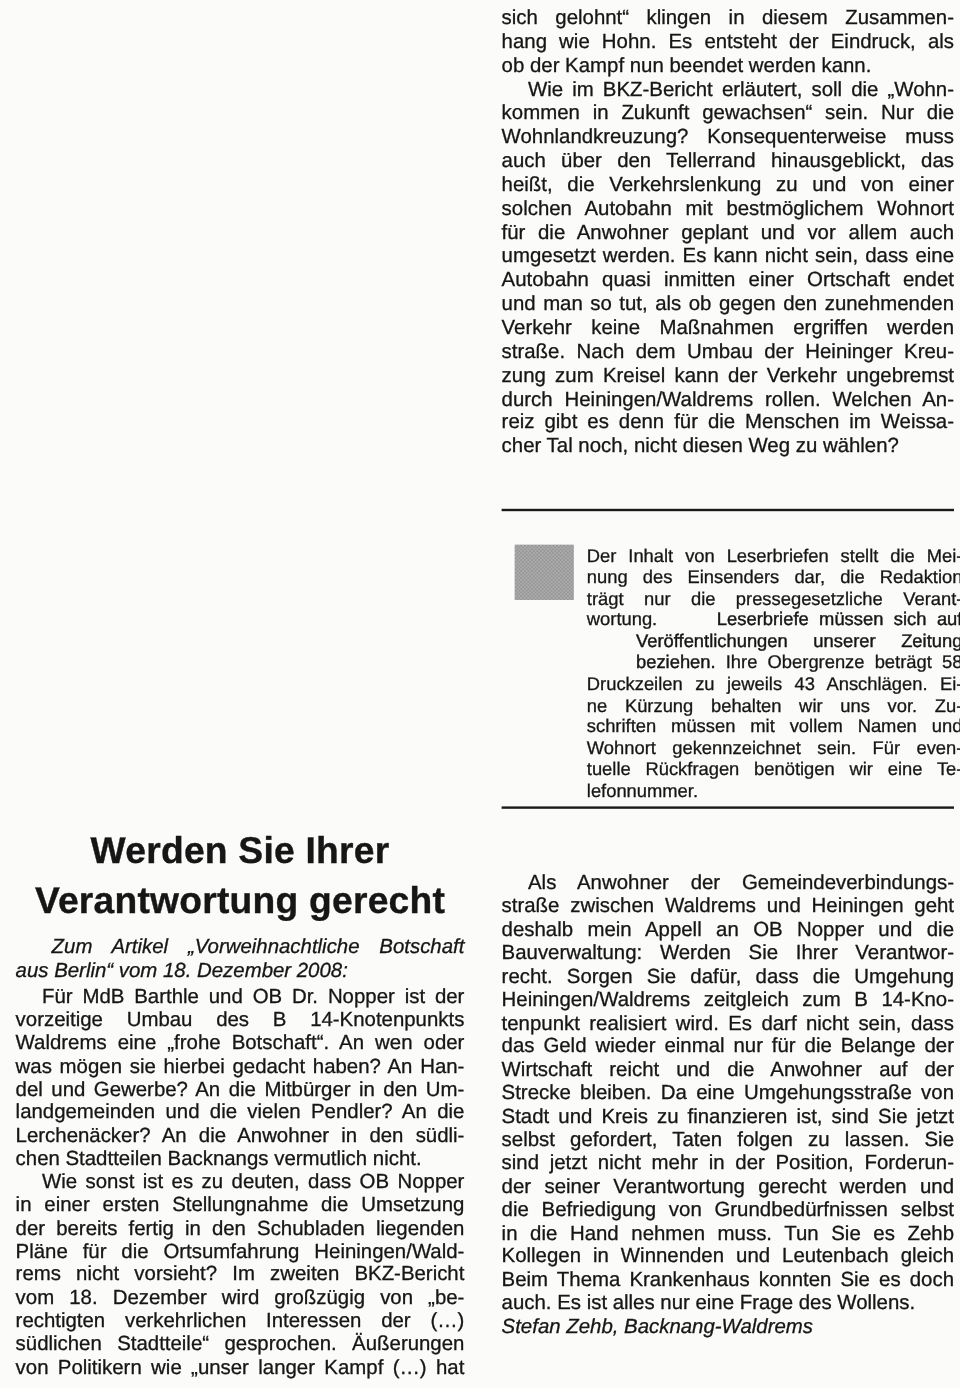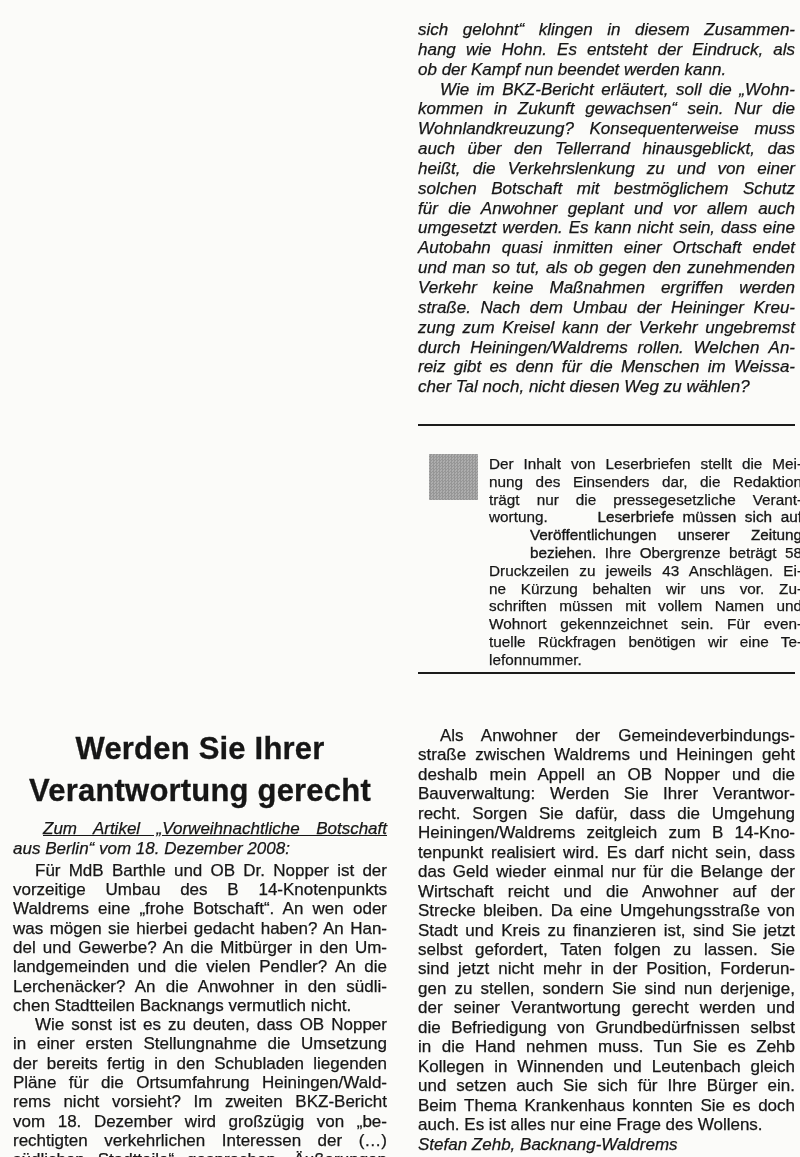--- a/index.html
+++ b/index.html
@@ -23,22 +23,22 @@
     text-align:justify;
     text-align-last:justify;
     text-justify:inter-word;
     white-space:normal;
     -webkit-text-stroke:0.25px var(--ink);
   }
   .jline.end{text-align-last:left;}
   .jline b{font-weight:normal;padding-left:41px;-webkit-text-stroke:0.35px var(--ink);}
   
   .right-top{
-    position:absolute;left:418px;top:20px;width:377px;
-    font-size:17px;line-height:19.85px;font-style:italic;
+    position:absolute;left:418px;top:5px;width:377px;
+    font-size:17px;line-height:19.85px;
   }
   .right-top .ind{text-indent:22px;}
   .rule{
     position:absolute;left:418px;width:377px;height:2px;
     background:var(--rule);
   }
   .rule-1{top:424px;}
   .rule-2{top:672px;}
   .notice{
     position:absolute;left:432px;top:453px;width:377px;
@@ -65,50 +65,49 @@
     -webkit-text-stroke:0.25px var(--ink);
   }
   .left-col{
     position:absolute;left:13px;top:688px;width:374px;
   }
   .headline{
     text-align:center;
     font-weight:bold;
     font-size:31px;line-height:41.5px;
     letter-spacing:0.2px;
-    margin-top:40px;
     -webkit-text-stroke:0.3px var(--ink);
   }
   .intro{
     margin-top:8px;
     font-style:italic;
     font-size:17px;line-height:20.4px;
   }
-  .intro .ind{text-indent:30px;text-decoration:underline;}
+  .intro .ind{text-indent:30px;}
   .left-body{
     margin-top:1px;
     font-size:17px;line-height:19.3px;
   }
   .left-body .ind{text-indent:22px;}
 </style>
 </head>
 <body>
 
 <div class="page">
 
   <div class="right-top">
       <div class="jline">sich gelohnt“ klingen in diesem Zusammen-</div>
       <div class="jline">hang wie Hohn. Es entsteht der Eindruck, als</div>
       <div class="jline end">ob der Kampf nun beendet werden kann.</div>
       <div class="jline ind">Wie im BKZ-Bericht erläutert, soll die „Wohn-</div>
       <div class="jline">kommen in Zukunft gewachsen“ sein. Nur die</div>
       <div class="jline">Wohnlandkreuzung? Konsequenterweise muss</div>
       <div class="jline">auch über den Tellerrand hinausgeblickt, das</div>
       <div class="jline">heißt, die Verkehrslenkung zu und von einer</div>
-      <div class="jline">solchen Botschaft mit bestmöglichem Schutz</div>
+      <div class="jline">solchen Autobahn mit bestmöglichem Wohnort</div>
       <div class="jline">für die Anwohner geplant und vor allem auch</div>
       <div class="jline">umgesetzt werden. Es kann nicht sein, dass eine</div>
       <div class="jline">Autobahn quasi inmitten einer Ortschaft endet</div>
       <div class="jline">und man so tut, als ob gegen den zunehmenden</div>
       <div class="jline">Verkehr keine Maßnahmen ergriffen werden</div>
       <div class="jline">straße. Nach dem Umbau der Heininger Kreu-</div>
       <div class="jline">zung zum Kreisel kann der Verkehr ungebremst</div>
       <div class="jline">durch Heiningen/Waldrems rollen. Welchen An-</div>
       <div class="jline">reiz gibt es denn für die Menschen im Weissa-</div>
       <div class="jline end">cher Tal noch, nicht diesen Weg zu wählen?</div>
@@ -144,26 +143,24 @@
         <div class="jline">Bauverwaltung: Werden Sie Ihrer Verantwor-</div>
         <div class="jline">recht. Sorgen Sie dafür, dass die Umgehung</div>
         <div class="jline">Heiningen/Waldrems zeitgleich zum B 14-Kno-</div>
         <div class="jline">tenpunkt realisiert wird. Es darf nicht sein, dass</div>
         <div class="jline">das Geld wieder einmal nur für die Belange der</div>
         <div class="jline">Wirtschaft reicht und die Anwohner auf der</div>
         <div class="jline">Strecke bleiben. Da eine Umgehungsstraße von</div>
         <div class="jline">Stadt und Kreis zu finanzieren ist, sind Sie jetzt</div>
         <div class="jline">selbst gefordert, Taten folgen zu lassen. Sie</div>
         <div class="jline">sind jetzt nicht mehr in der Position, Forderun-</div>
-        <div class="jline">gen zu stellen, sondern Sie sind nun derjenige,</div>
         <div class="jline">der seiner Verantwortung gerecht werden und</div>
         <div class="jline">die Befriedigung von Grundbedürfnissen selbst</div>
         <div class="jline">in die Hand nehmen muss. Tun Sie es Zehb</div>
         <div class="jline">Kollegen in Winnenden und Leutenbach gleich</div>
-        <div class="jline">und setzen auch Sie sich für Ihre Bürger ein.</div>
         <div class="jline">Beim Thema Krankenhaus konnten Sie es doch</div>
         <div class="jline end">auch. Es ist alles nur eine Frage des Wollens.</div>
       </div>
     <div class="signature">Stefan Zehb, Backnang-Waldrems</div>
   </div>
 
   <div class="left-col">
     <div class="headline">
       <div>Werden Sie Ihrer</div>
       <div>Verantwortung gerecht</div>

